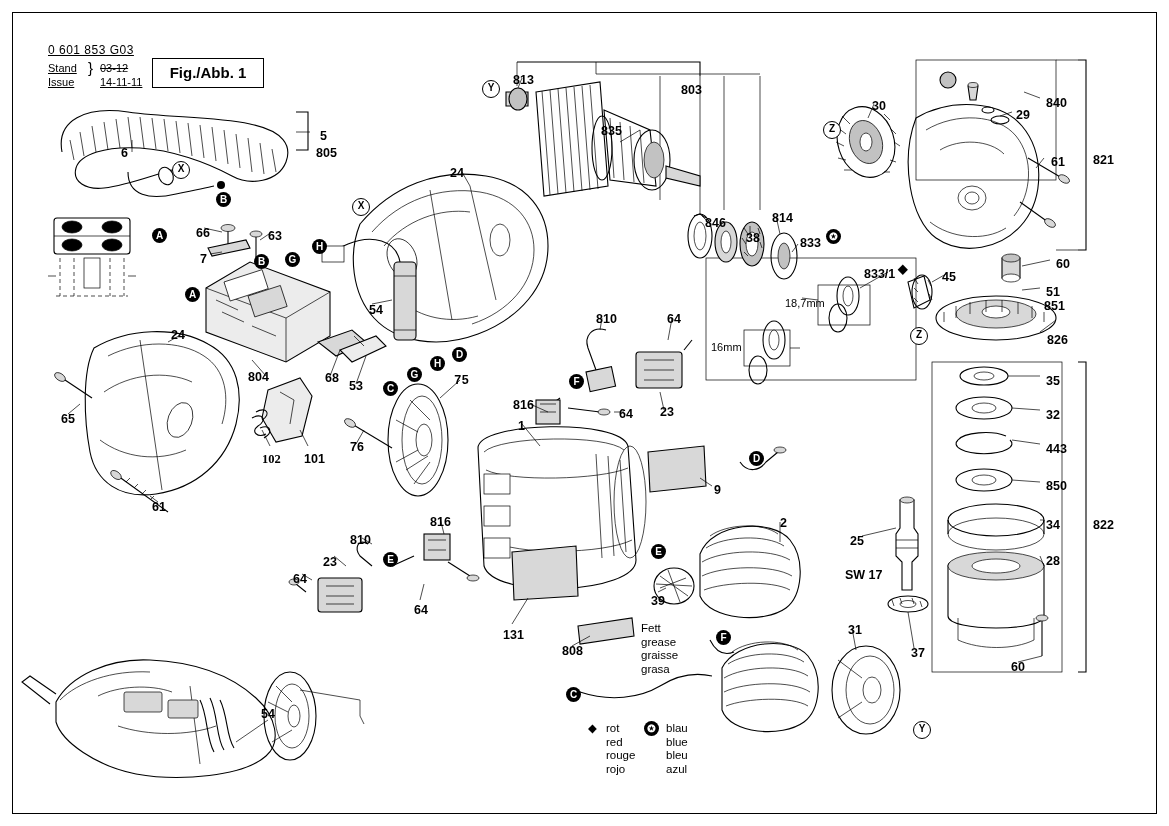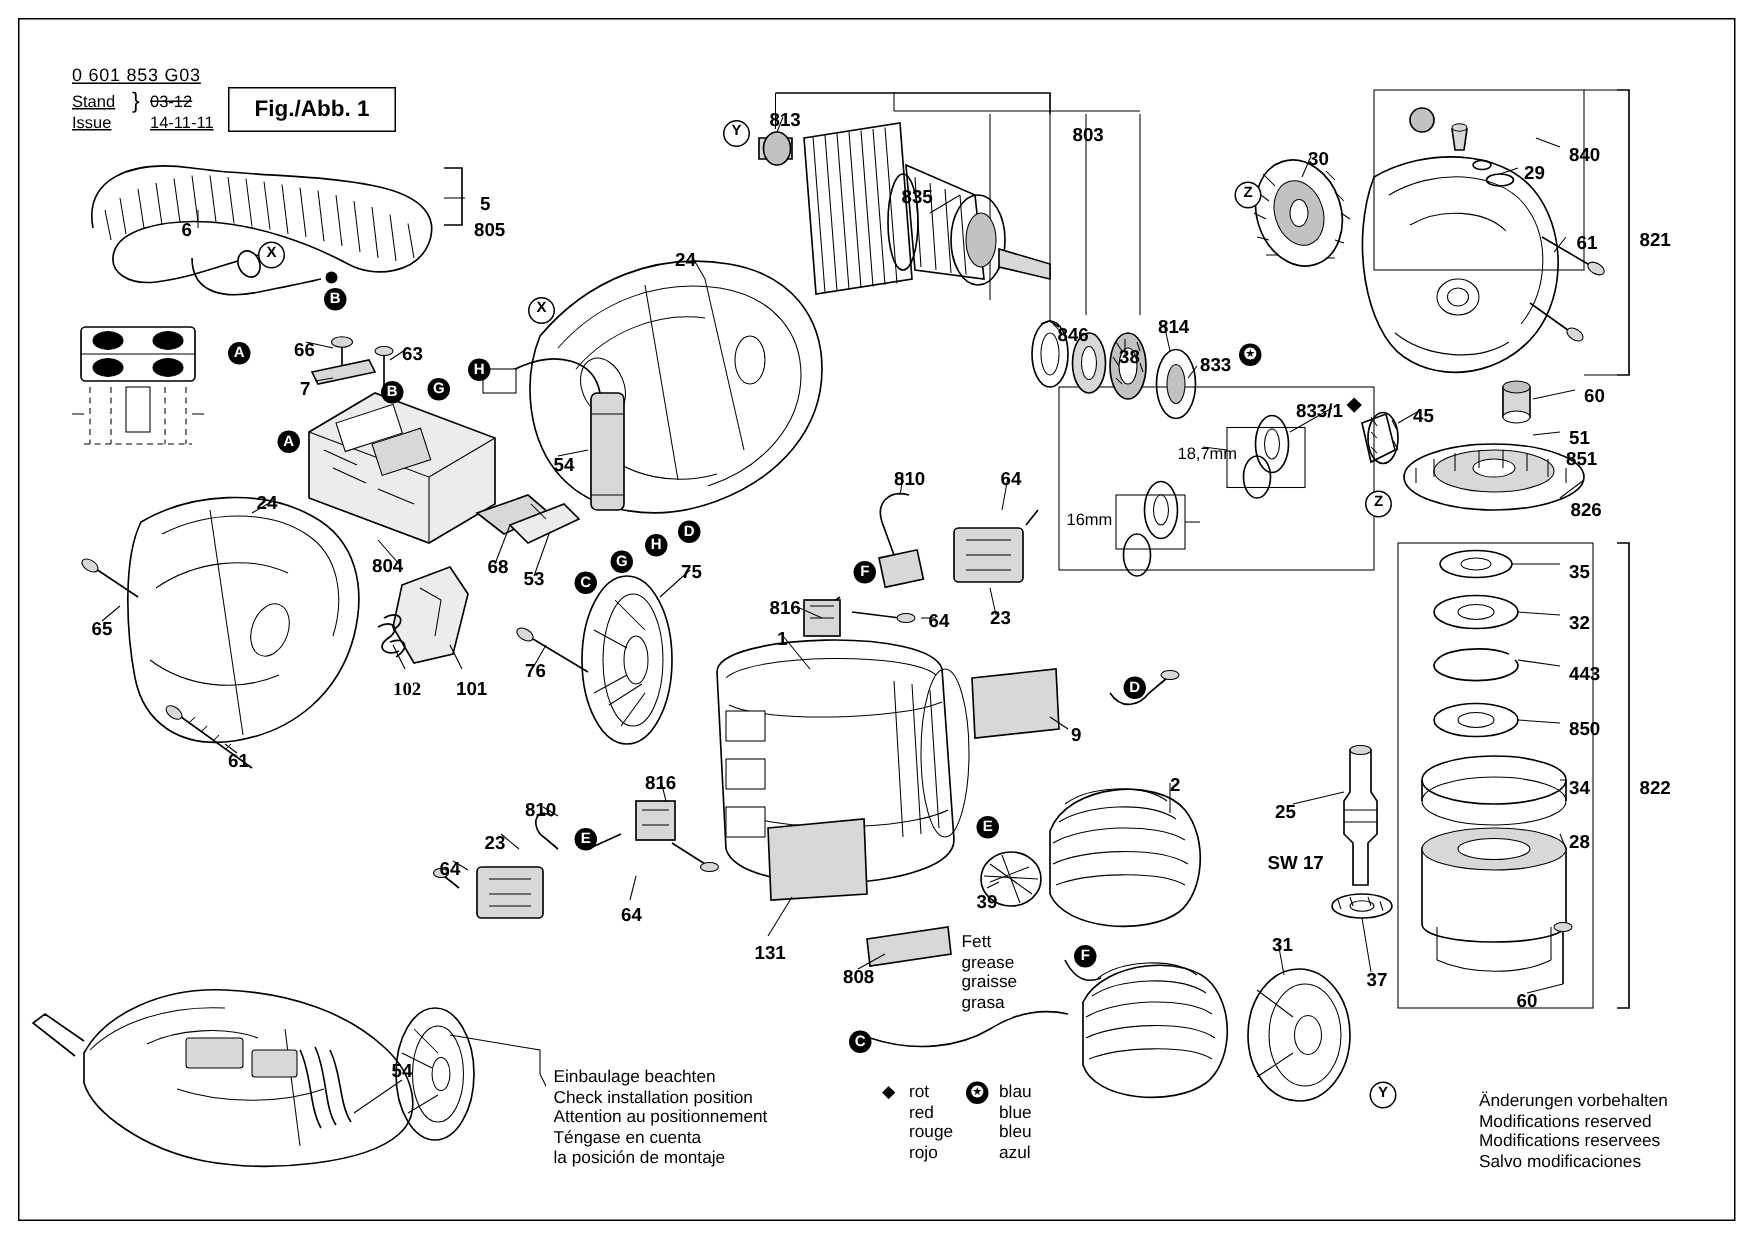--- a/index.html
+++ b/index.html
@@ -551,33 +551,24 @@
   <div class="brace">
       <span>}</span>
     </div>
   <div class="hdr" id="hdr-date1">03-12</div>
   <div class="hdr" id="hdr-date2">14-11-11</div>
 
   <div id="fig-box">
     <span>Fig./Abb. 1</span>
   </div>
 
-  <div class="note" style="left:369px; top:712px;">Einbaulage beachten
-Check installation position
-Attention au positionnement
-Téngase en cuenta
-la posición de montaje</div>
   <div class="note" style="left:641px; top:622px;">Fett
 grease
 graisse
 grasa</div>
-  <div class="note" style="left:986px; top:728px;">Änderungen vorbehalten
-Modifications reserved
-Modifications reservees
-Salvo modificaciones</div>
   <div class="lbl" style="left:845px; top:568px;">SW 17</div>
   <div class="lbl small" style="left:785px; top:297px;">18,7mm</div>
   <div class="lbl small" style="left:711px; top:341px;">16mm</div>
 
   <div class="legend-row" style="left:588px; top:722px;">◆</div>
   <div class="legend-row" style="left:606px; top:722px;">rot
 red
 rouge
 rojo</div>
   <div class="cdot" style="left:644px; top:721px;">✪</div>
@@ -600,21 +591,21 @@
       <div class="lbl" style="left: 369px; top: 303px;">54</div>
       <div class="lbl" style="left: 248px; top: 370px;">804</div>
       <div class="lbl" style="left: 325px; top: 371px;">68</div>
       <div class="lbl" style="left: 349px; top: 379px;">53</div>
       <div class="lbl" style="left: 171px; top: 328px;">24</div>
       <div class="lbl" style="left: 61px; top: 412px;">65</div>
       <div class="lbl" style="left: 152px; top: 500px;">61</div>
       <div class="lbl" style="left: 262px; top: 452px; font-family: Liberation Serif, serif;">102</div>
       <div class="lbl" style="left: 304px; top: 452px;">101</div>
       <div class="lbl" style="left: 350px; top: 440px;">76</div>
-      <div class="lbl" style="left: 454px; top: 374px;">75</div>
+      <div class="lbl" style="left: 454px; top: 374px; font-family: Liberation Mono, monospace;">75</div>
       <div class="lbl" style="left: 518px; top: 419px;">1</div>
       <div class="lbl" style="left: 513px; top: 398px;">816</div>
       <div class="lbl" style="left: 619px; top: 407px;">64</div>
       <div class="lbl" style="left: 660px; top: 405px;">23</div>
       <div class="lbl" style="left: 596px; top: 312px;">810</div>
       <div class="lbl" style="left: 667px; top: 312px;">64</div>
       <div class="lbl" style="left: 714px; top: 483px;">9</div>
       <div class="lbl" style="left: 780px; top: 516px;">2</div>
       <div class="lbl" style="left: 651px; top: 594px;">39</div>
       <div class="lbl" style="left: 503px; top: 628px;">131</div>
@@ -622,21 +613,21 @@
       <div class="lbl" style="left: 430px; top: 515px;">816</div>
       <div class="lbl" style="left: 350px; top: 533px;">810</div>
       <div class="lbl" style="left: 323px; top: 555px;">23</div>
       <div class="lbl" style="left: 293px; top: 572px;">64</div>
       <div class="lbl" style="left: 414px; top: 603px;">64</div>
       <div class="lbl" style="left: 261px; top: 707px;">54</div>
       <div class="lbl" style="left: 848px; top: 623px;">31</div>
       <div class="lbl" style="left: 911px; top: 646px;">37</div>
       <div class="lbl" style="left: 850px; top: 534px;">25</div>
       <div class="lbl" style="left: 513px; top: 73px;">813</div>
-      <div class="lbl" style="left: 681px; top: 83px; margin-left: 34px;">803</div>
+      <div class="lbl" style="left: 681px; top: 83px;">803</div>
       <div class="lbl" style="left: 601px; top: 124px;">835</div>
       <div class="lbl" style="left: 705px; top: 216px;">846</div>
       <div class="lbl" style="left: 746px; top: 231px;">38</div>
       <div class="lbl" style="left: 772px; top: 211px;">814</div>
       <div class="lbl" style="left: 800px; top: 236px;">833</div>
       <div class="lbl" style="left: 864px; top: 267px;">833/1</div>
       <div class="lbl" style="left: 942px; top: 270px;">45</div>
       <div class="lbl" style="left: 872px; top: 99px;">30</div>
       <div class="lbl" style="left: 1016px; top: 108px;">29</div>
       <div class="lbl" style="left: 1046px; top: 96px;">840</div>

